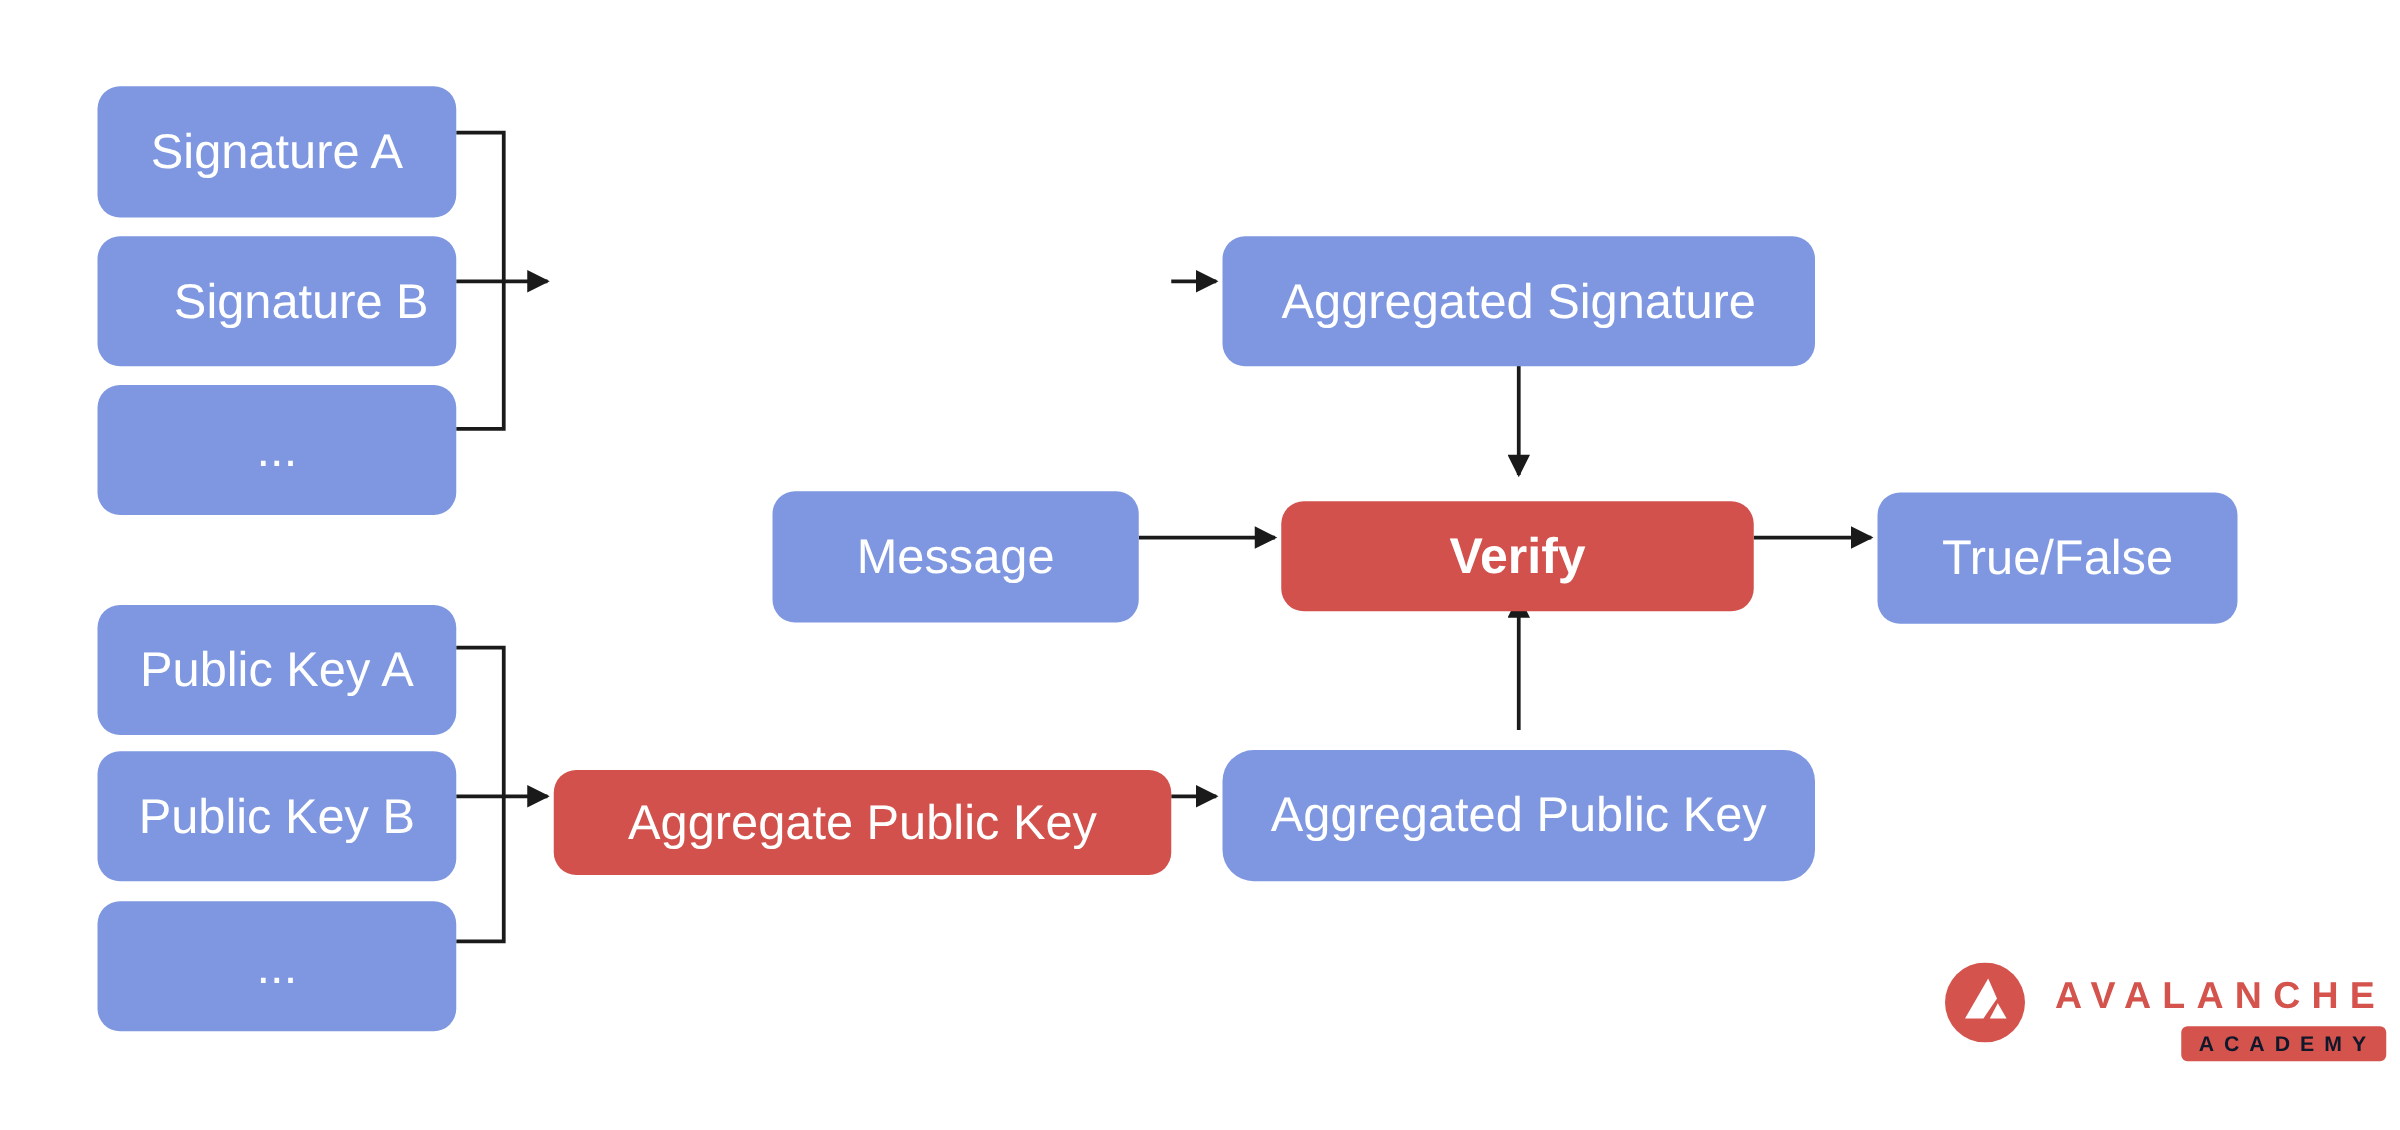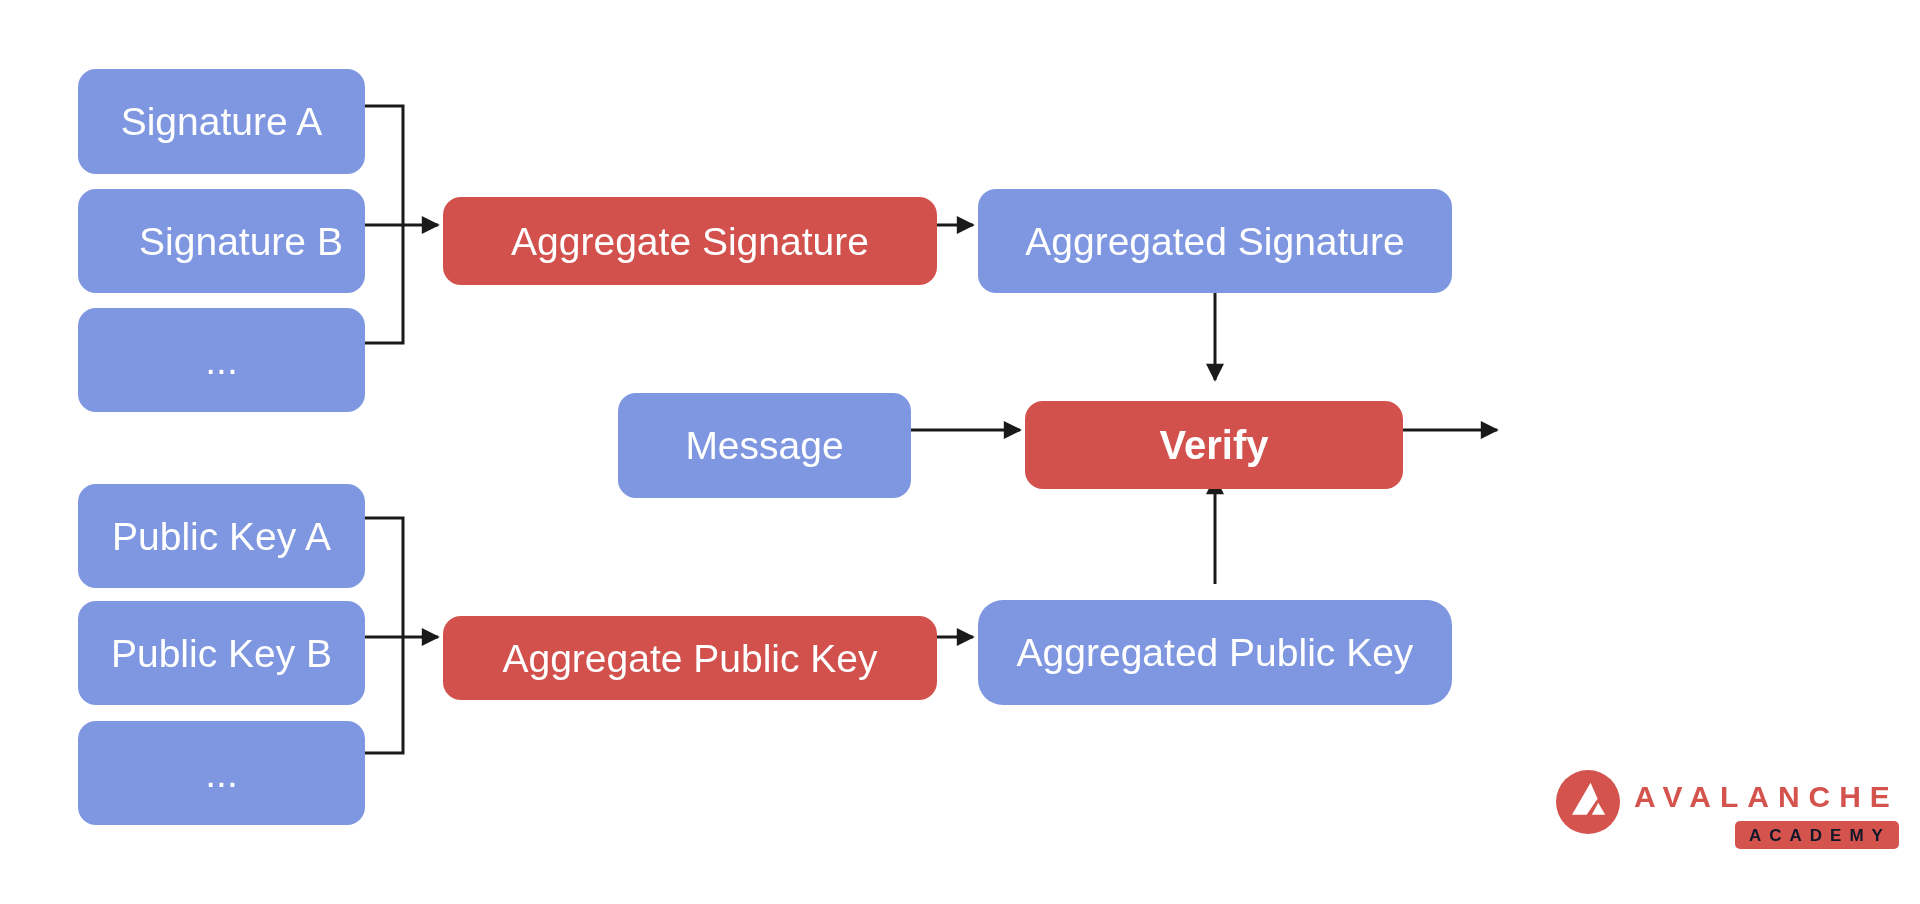--- a/index.html
+++ b/index.html
@@ -56,21 +56,21 @@
   .n-aggregate-public-key { left: 443px; top: 600px; width: 494px; height:  84px; }
   .n-aggregated-public-key{ left: 978px; top: 584px; width: 474px; height: 105px; border-radius: 25px; }
 
   
   .logo {
     position: absolute;
     left: 1556px;
     top: 770px;
     display: flex;
     align-items: flex-start;
-    gap: 14px;
+    gap: 24px;
   }
   .logo-mark { width: 64px; height: 64px; display: block; }
   .logo-col {
     display: flex;
     flex-direction: column;
     align-items: flex-end;
     margin-top: 12px;
   }
   .logo-brand {
     color: var(--logo-red);
@@ -121,25 +121,25 @@
     <path d="M365,518 H403 V753 H365" fill="none" stroke="var(--arrow)" stroke-width="3"></path>
     <line x1="365" y1="637" x2="438" y2="637" stroke="var(--arrow)" stroke-width="3" marker-end="url(#arr)"></line>
 
     <line x1="937" y1="637" x2="973" y2="637" stroke="var(--arrow)" stroke-width="3" marker-end="url(#arr)"></line>
   </svg>
 
   <div class="node blue n-signature-a">Signature A</div>
   <div class="node blue n-signature-b">Signature B</div>
   <div class="node blue n-signature-more">...</div>
 
-  <div class="node red n-aggregate-signature">Aggregate Signature</div>
   <div class="node blue n-aggregated-signature">Aggregated Signature</div>
 
   <div class="node blue n-message">Message</div>
   <div class="node red bold n-verify">Verify</div>
+  <div class="node blue n-true-false">True/False</div>
 
   <div class="node blue n-public-key-a">Public Key A</div>
   <div class="node blue n-public-key-b">Public Key B</div>
   <div class="node blue n-public-key-more">...</div>
 
   <div class="node red n-aggregate-public-key">Aggregate Public Key</div>
   <div class="node blue n-aggregated-public-key">Aggregated Public Key</div>
 
   <div class="logo">
     <svg class="logo-mark" viewBox="0 0 100 100" xmlns="http://www.w3.org/2000/svg">

